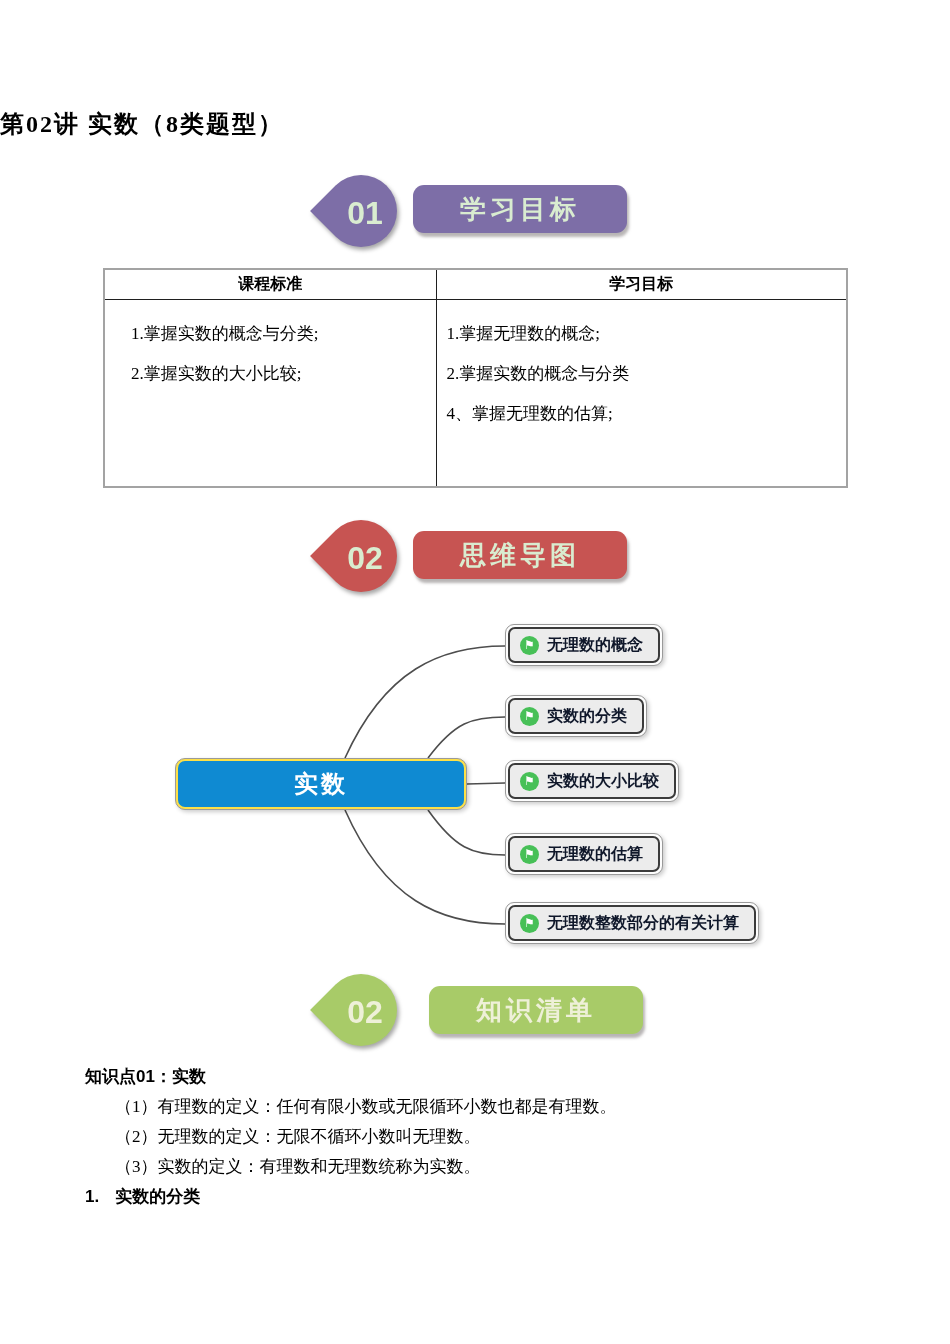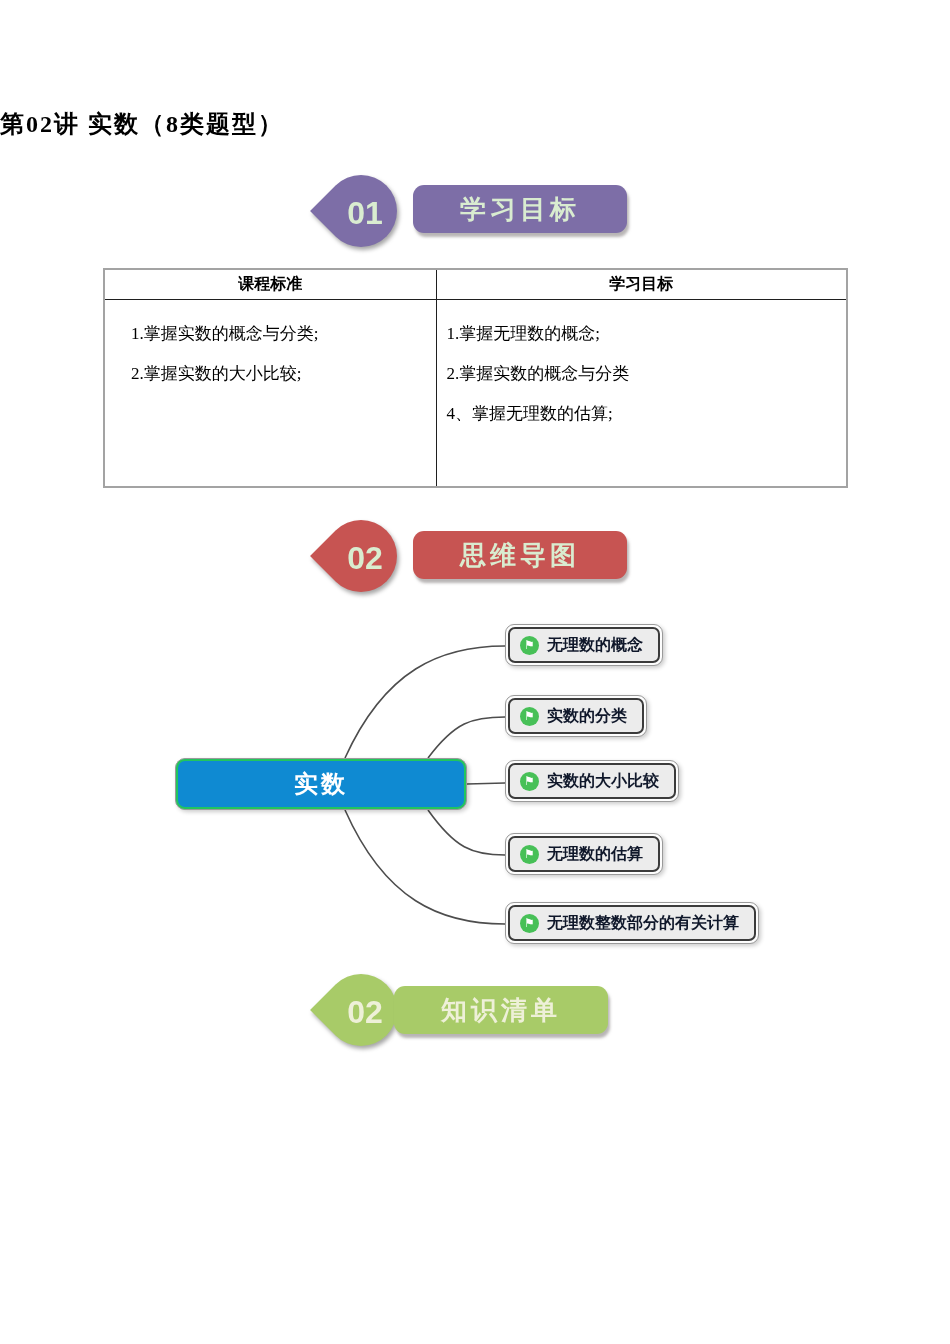--- a/index.html
+++ b/index.html
@@ -37,42 +37,42 @@
   .c-purple-bg { background:#7d6ea7; }
   .c-red-bg    { background:#c75452; }
   .c-green-bg  { background:#a8cb68; }
   .t-lightgreen { color:#d9ecd0; }
   .t-cream      { color:#eef0d8; }
   .pos-badge-1 { left:322px; top:173px; }
   .pos-banner-1{ left:413px; top:185px; }
   .pos-badge-2 { left:322px; top:518px; }
   .pos-banner-2{ left:413px; top:531px; }
   .pos-badge-3 { left:322px; top:972px; }
-  .pos-banner-3{ left:394px; top:986px; }
+  .pos-banner-3{ left:429px; top:986px; }
   
   table.standards {
     position:absolute; left:103px; top:268px; width:745px;
     border-collapse:collapse; border:2px solid #a3a3a3;
   }
   table.standards th, table.standards td { border:1px solid #1f1f1f; }
   table.standards th {
     height:30px; font-size:16px; font-weight:bold; text-align:center;
     font-family:"Liberation Sans","DejaVu Sans",sans-serif;
   }
   table.standards col.c1 { width:332px; }
   table.standards td { height:188px; vertical-align:top; padding-top:14px; }
   table.standards td.cell-left  { padding-left:26px;  padding-right:6px;margin-top:36px; }
   table.standards td.cell-right { padding-left:10px; padding-right:6px; }
   table.standards td p { font-size:17px; line-height:40px; }
   
   .mindmap { position:absolute; left:0; top:600px; width:950px; height:370px; }
   .mindmap svg.links { position:absolute; left:0; top:0; }
   .root-node {
     position:absolute; left:175px; top:158px; width:292px; height:52px;
-    background:#22c55e; border:1px solid #9a9a9a; border-radius:10px; padding:2px;
+    background:#fde047; border:1px solid #9a9a9a; border-radius:10px; padding:2px;
     box-shadow:2px 2px 4px rgba(0,0,0,0.2);
   }
   .root-node .inner {
     width:100%; height:100%; background:#0f8ad2; border-radius:7px;
     display:flex; align-items:center; justify-content:center;
     color:#fff; font-weight:bold; font-size:24px; letter-spacing:3px;
     font-family:"Liberation Sans","DejaVu Sans",sans-serif;
   }
   .mnode {
     position:absolute; left:505px;
@@ -200,14 +200,23 @@
   </div>
 
   <div class="badge pos-badge-3">
     <div class="shape c-green-bg"></div>
     <span class="num t-cream">02</span>
   </div>
   <div class="banner c-green-bg t-cream pos-banner-3">
     <span>知识清单</span>
   </div>
 
+  <div class="knowledge">
+    <div class="k-heading">知识点01：实数</div>
+    <div class="k-item">（1）有理数的定义：任何有限小数或无限循环小数也都是有理数。</div>
+    <div class="k-item">（2）无理数的定义：无限不循环小数叫无理数。</div>
+    <div class="k-item">（3）实数的定义：有理数和无理数统称为实数。</div>
+    <div class="k-subheading">
+      <span class="k-num">1.</span><span>实数的分类</span>
+    </div>
+  </div>
 
 </div>
 
 </body></html>

